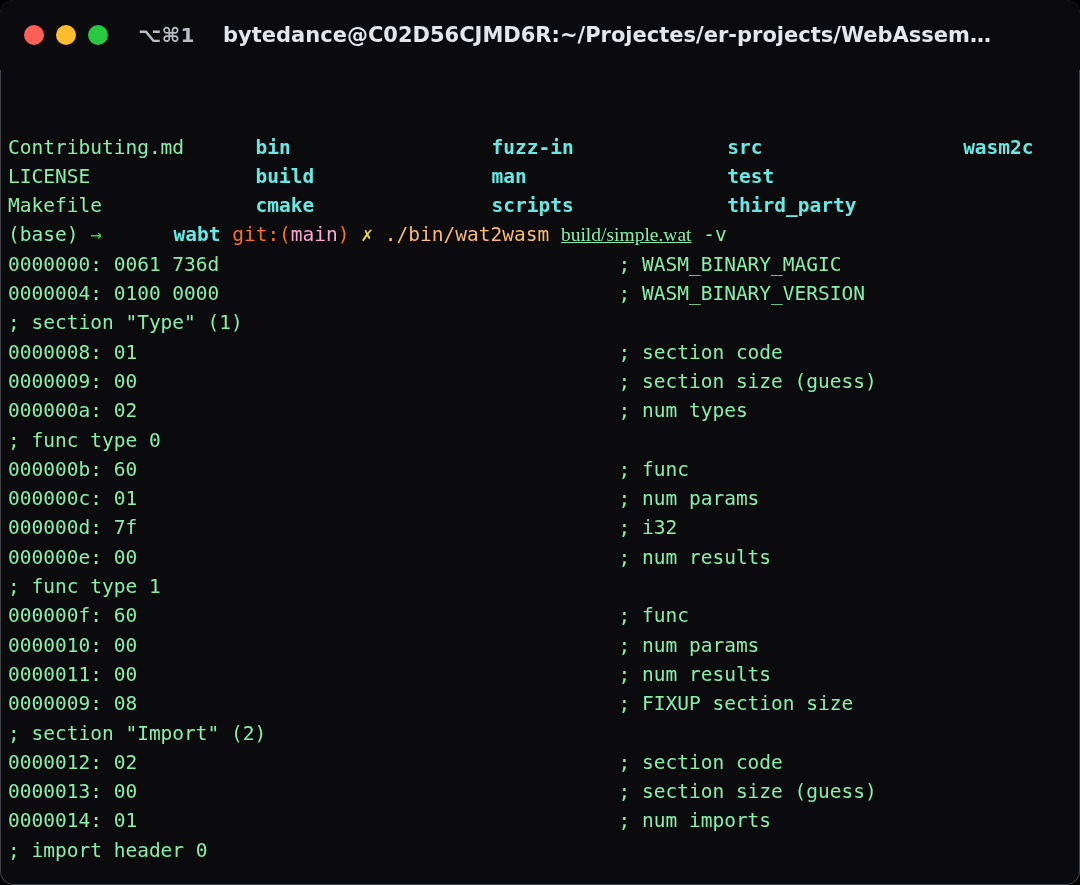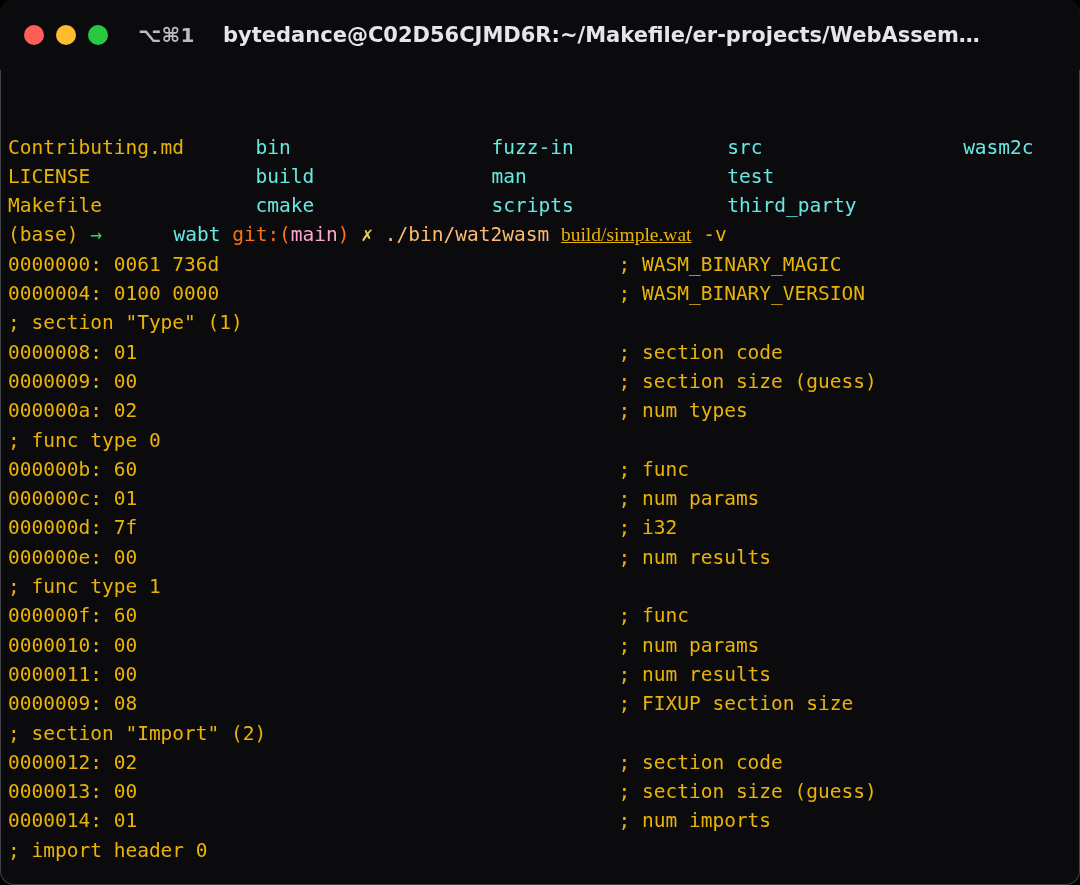--- a/index.html
+++ b/index.html
@@ -78,41 +78,41 @@
     white-space: pre;
     box-sizing: border-box;
   }
   .line {
     white-space: pre;
     height: 29.3px;
     letter-spacing: 0px;
   }
 
   
-  .c-white   { color: #eab308; text-align: right; }
-  .c-cyan    { color: #67e8e3; font-weight: normal; padding-left: 48px; }
+  .c-white   { color: #86efac; text-align: right; }
+  .c-cyan    { color: #67e8e3; font-weight: bold; padding-left: 48px; }
   .c-green   { color: #2bd855; }
   .c-dgreen  { color: #fdba74; }
   .c-blue    { color: #f97316; }
   .c-red     { color: #f9a8d4; }
   .c-yellow  { color: #e6d74a; }
   .u         { text-decoration: underline; font-family: Liberation Serif, serif; }
 </style>
 </head>
 <body>
 
 <div id="terminal-window">
 
   <div id="titlebar">
     <div id="traffic-lights">
       <span class="light" style="background:#FF5F57"></span>
       <span class="light" style="background:#FEBC2E"></span>
       <span class="light" style="background:#28C840"></span>
     </div>
     <div id="shortcut-hint">⌥⌘1</div>
-    <div id="window-title">bytedance@C02D56CJMD6R:~/Makefile/er-projects/WebAssem…</div>
+    <div id="window-title">bytedance@C02D56CJMD6R:~/Projectes/er-projects/WebAssem…</div>
   </div>
 
   <div id="terminal-body">
     <div id="render-target"><div class="line"><span class="c-white">Contributing.md  </span><span class="c-cyan">bin             </span><span class="c-cyan">fuzz-in         </span><span class="c-cyan">src             </span><span class="c-cyan">wasm2c</span></div><div class="line"><span class="c-white">LICENSE          </span><span class="c-cyan">build           </span><span class="c-cyan">man             </span><span class="c-cyan">test</span></div><div class="line"><span class="c-white">Makefile         </span><span class="c-cyan">cmake           </span><span class="c-cyan">scripts         </span><span class="c-cyan">third_party</span></div><div class="line"><span class="c-white">(base)</span><span class="c-white"> </span><span class="c-green">→</span><span class="c-white">  </span><span class="c-cyan">wabt</span><span class="c-white"> </span><span class="c-blue">git:(</span><span class="c-red">main</span><span class="c-blue">)</span><span class="c-white"> </span><span class="c-yellow">✗</span><span class="c-white"> </span><span class="c-dgreen">./bin/wat2wasm</span><span class="c-white"> </span><span class="c-white u">build/simple.wat</span><span class="c-white"> </span><span class="c-white">-v</span></div><div class="line"><span class="c-white">0000000: 0061 736d                                  </span><span class="c-white">; WASM_BINARY_MAGIC</span></div><div class="line"><span class="c-white">0000004: 0100 0000                                  </span><span class="c-white">; WASM_BINARY_VERSION</span></div><div class="line"><span class="c-white">; section "Type" (1)</span></div><div class="line"><span class="c-white">0000008: 01                                         </span><span class="c-white">; section code</span></div><div class="line"><span class="c-white">0000009: 00                                         </span><span class="c-white">; section size (guess)</span></div><div class="line"><span class="c-white">000000a: 02                                         </span><span class="c-white">; num types</span></div><div class="line"><span class="c-white">; func type 0</span></div><div class="line"><span class="c-white">000000b: 60                                         </span><span class="c-white">; func</span></div><div class="line"><span class="c-white">000000c: 01                                         </span><span class="c-white">; num params</span></div><div class="line"><span class="c-white">000000d: 7f                                         </span><span class="c-white">; i32</span></div><div class="line"><span class="c-white">000000e: 00                                         </span><span class="c-white">; num results</span></div><div class="line"><span class="c-white">; func type 1</span></div><div class="line"><span class="c-white">000000f: 60                                         </span><span class="c-white">; func</span></div><div class="line"><span class="c-white">0000010: 00                                         </span><span class="c-white">; num params</span></div><div class="line"><span class="c-white">0000011: 00                                         </span><span class="c-white">; num results</span></div><div class="line"><span class="c-white">0000009: 08                                         </span><span class="c-white">; FIXUP section size</span></div><div class="line"><span class="c-white">; section "Import" (2)</span></div><div class="line"><span class="c-white">0000012: 02                                         </span><span class="c-white">; section code</span></div><div class="line"><span class="c-white">0000013: 00                                         </span><span class="c-white">; section size (guess)</span></div><div class="line"><span class="c-white">0000014: 01                                         </span><span class="c-white">; num imports</span></div><div class="line"><span class="c-white">; import header 0</span></div></div>
   </div>
 
 </div>
 
 </body></html>

